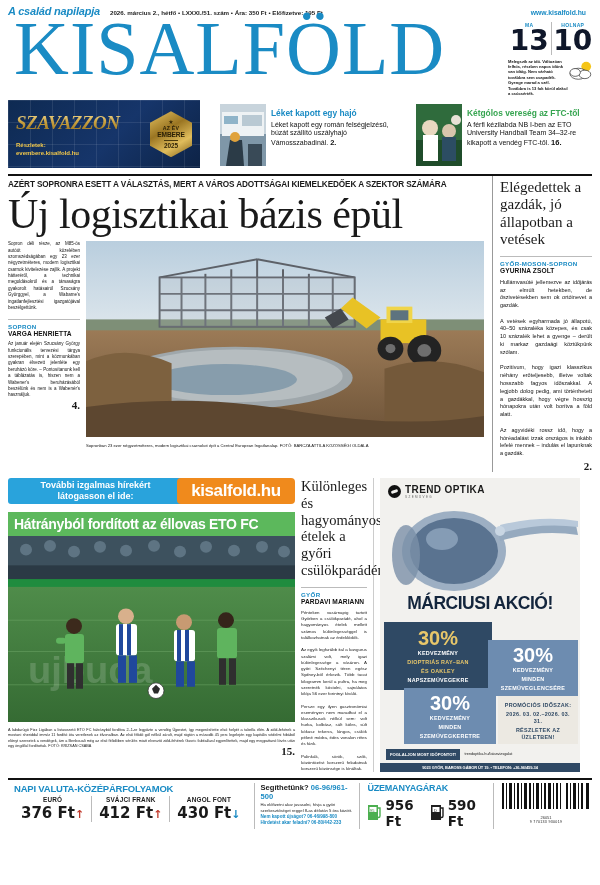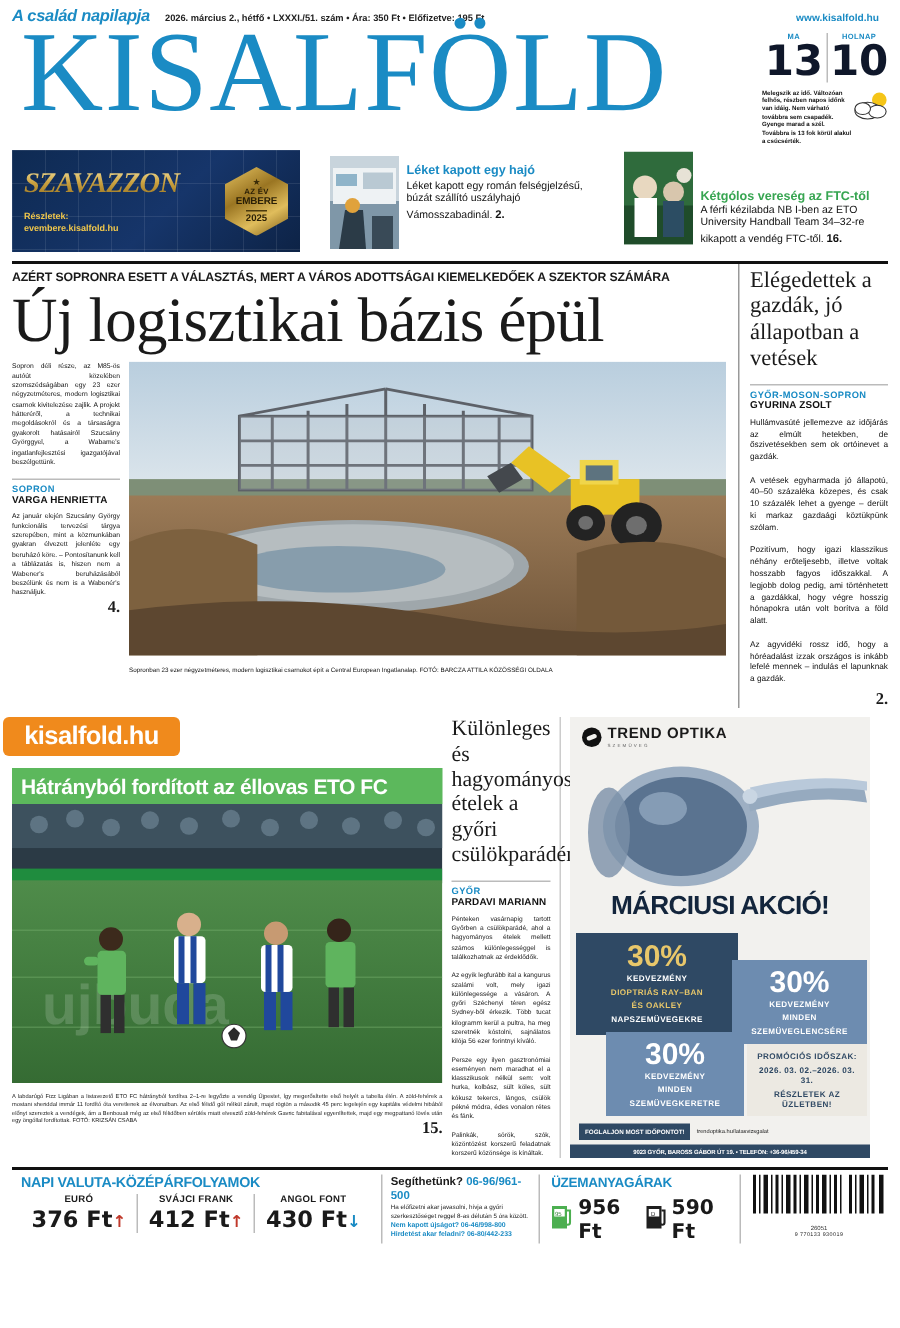--- a/index.html
+++ b/index.html
@@ -264,21 +264,21 @@
       </div>
       <div class="pn-body">
         <div class="pn-head c-blue">Léket kapott egy hajó</div>
         <div class="pn-text"><span>Léket kapott egy román felségjelzésű, búzát szállító uszályhajó Vámosszabadinál.</span> <span class="pn-page">2.</span></div>
       </div>
     </div>
   </div>
 
   <div class="promo">
     <div class="topline bg-green"></div>
-    <div class="promo-news" style="height:100%;align-items:flex-end;">
+    <div class="promo-news" style="height:100%;">
       <div class="pn-thumb">
         <svg viewBox="0 0 46 62" width="46" height="62">
           <rect width="46" height="62" fill="#2f6b3c"></rect>
           <rect y="36" width="46" height="26" fill="#1f4c2a"></rect>
           <circle cx="14" cy="24" r="8" fill="#e8d8c0"></circle>
           <rect x="7" y="31" width="15" height="26" fill="#ffffff"></rect>
           <circle cx="33" cy="27" r="7" fill="#d8c6ad"></circle>
           <rect x="26" y="33" width="14" height="24" fill="#2c4d63"></rect>
           <circle cx="40" cy="16" r="5" fill="#e7e2d6"></circle>
         </svg>
@@ -385,20 +385,24 @@
 
 Az agyvidéki rossz idő, hogy a hóréadalást izzak országos is inkább lefelé mennek – indulás el lapunknak a gazdák.</div>
     <div class="side-more">2.</div>
   </div>
 </div>
 
 <div class="mid">
 
   <div class="mid-left">
     <div class="web-banner">
+      <div class="wb-blue">
+        <span>További izgalmas hírekért</span>
+        <span>látogasson el ide:</span>
+      </div>
       <div class="wb-orange">kisalfold.hu</div>
     </div>
 
     <div class="eto-banner">Hátrányból fordított az éllovas ETO FC</div>
 
     <div class="photo">
       <svg viewBox="0 0 287 190" width="100%" height="186" preserveAspectRatio="none">
         <defs>
           <linearGradient id="pitch" x1="0" y1="0" x2="0" y2="1">
             <stop offset="0%" stop-color="#4f8c4a"></stop>

